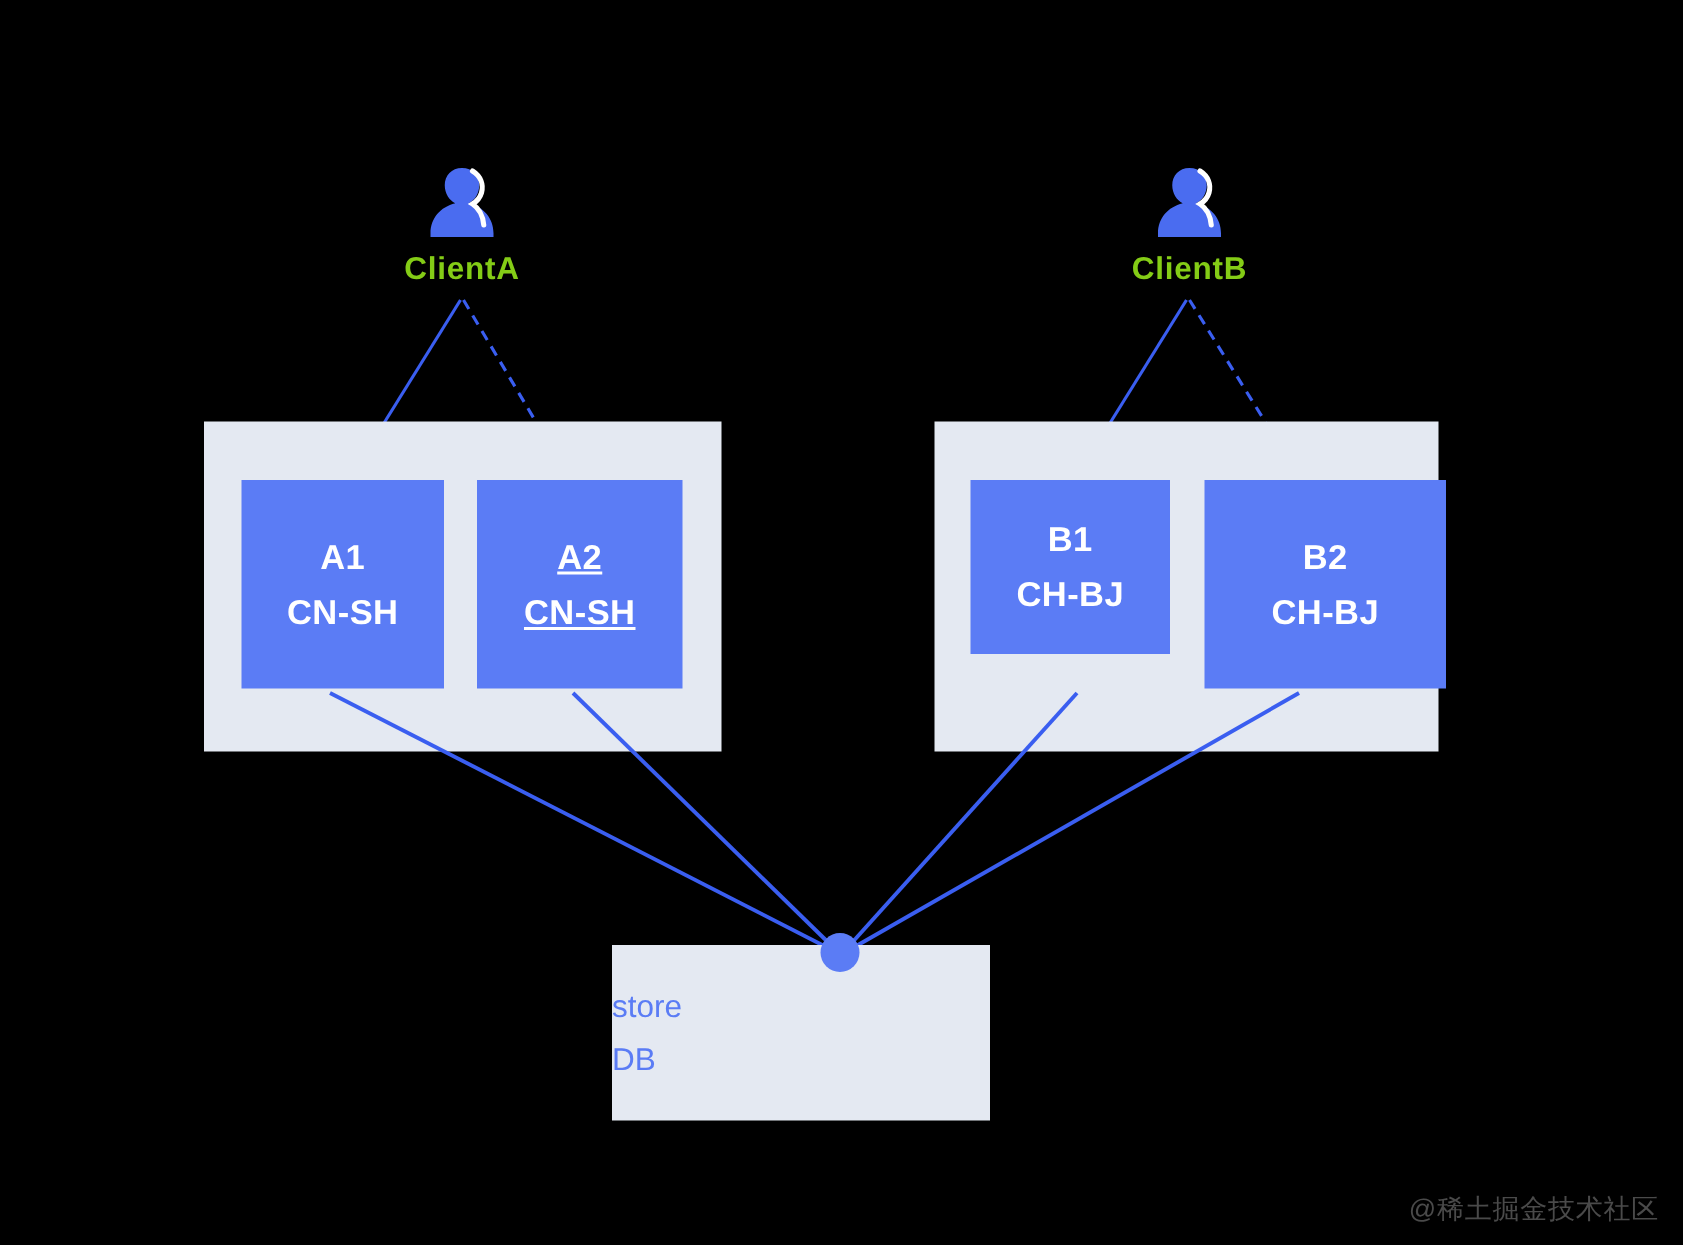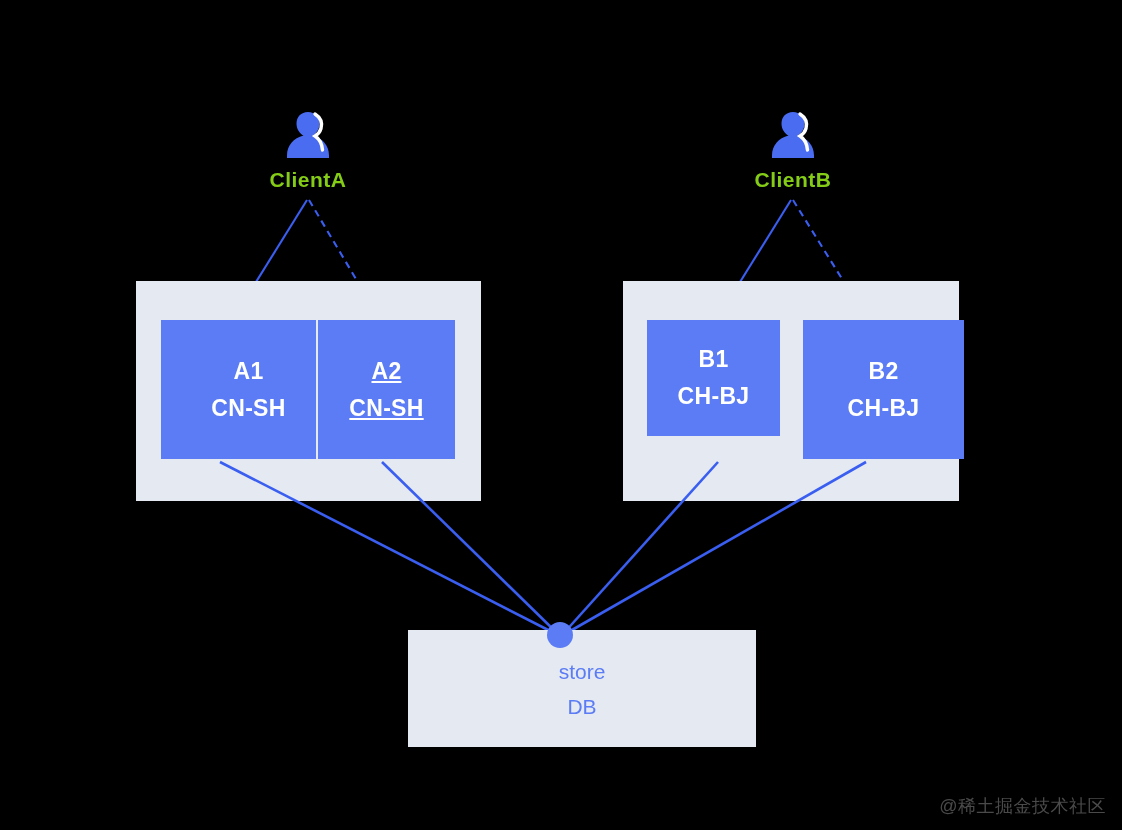--- a/index.html
+++ b/index.html
@@ -41,21 +41,21 @@
     display: flex;
     flex-direction: column;
     align-items: center;
     justify-content: center;
     gap: 14px;
     color: #ffffff;
     font-weight: bold;
     font-size: 23px;
     letter-spacing: .3px;
   }
-  #node-a1 { left: 161px; top: 320px; width: 135px; height: 139px; padding-left: 20px; }
+  #node-a1 { left: 161px; top: 320px; width: 135px; height: 139px; }
   #node-a2 { left: 318px; top: 320px; width: 137px; height: 139px; text-decoration: underline; }
   #node-b1 { left: 647px; top: 320px; width: 133px; height: 116px; }
   #node-b2 { left: 803px; top: 320px; width: 161px; height: 139px; }
   .node-line { line-height: 1; }
 
   
   .client {
     position: absolute;
     width: 120px;
     text-align: center;
@@ -70,26 +70,25 @@
     font-weight: bold;
     color: #84cc16;
     letter-spacing: .5px;
   }
 
   
   #store-box {
     position: absolute;
     left: 408px;
     top: 630px;
-    width: 348px;
+    width: 252px;
     height: 117px;
     background: #e4e9f2;
     display: flex;
     flex-direction: column;
-    align-items: center;
     justify-content: center;
     gap: 14px;
   }
   .store-line {
     color: #5b7cf5;
     font-size: 21px;
     line-height: 1;
   }
 
   

